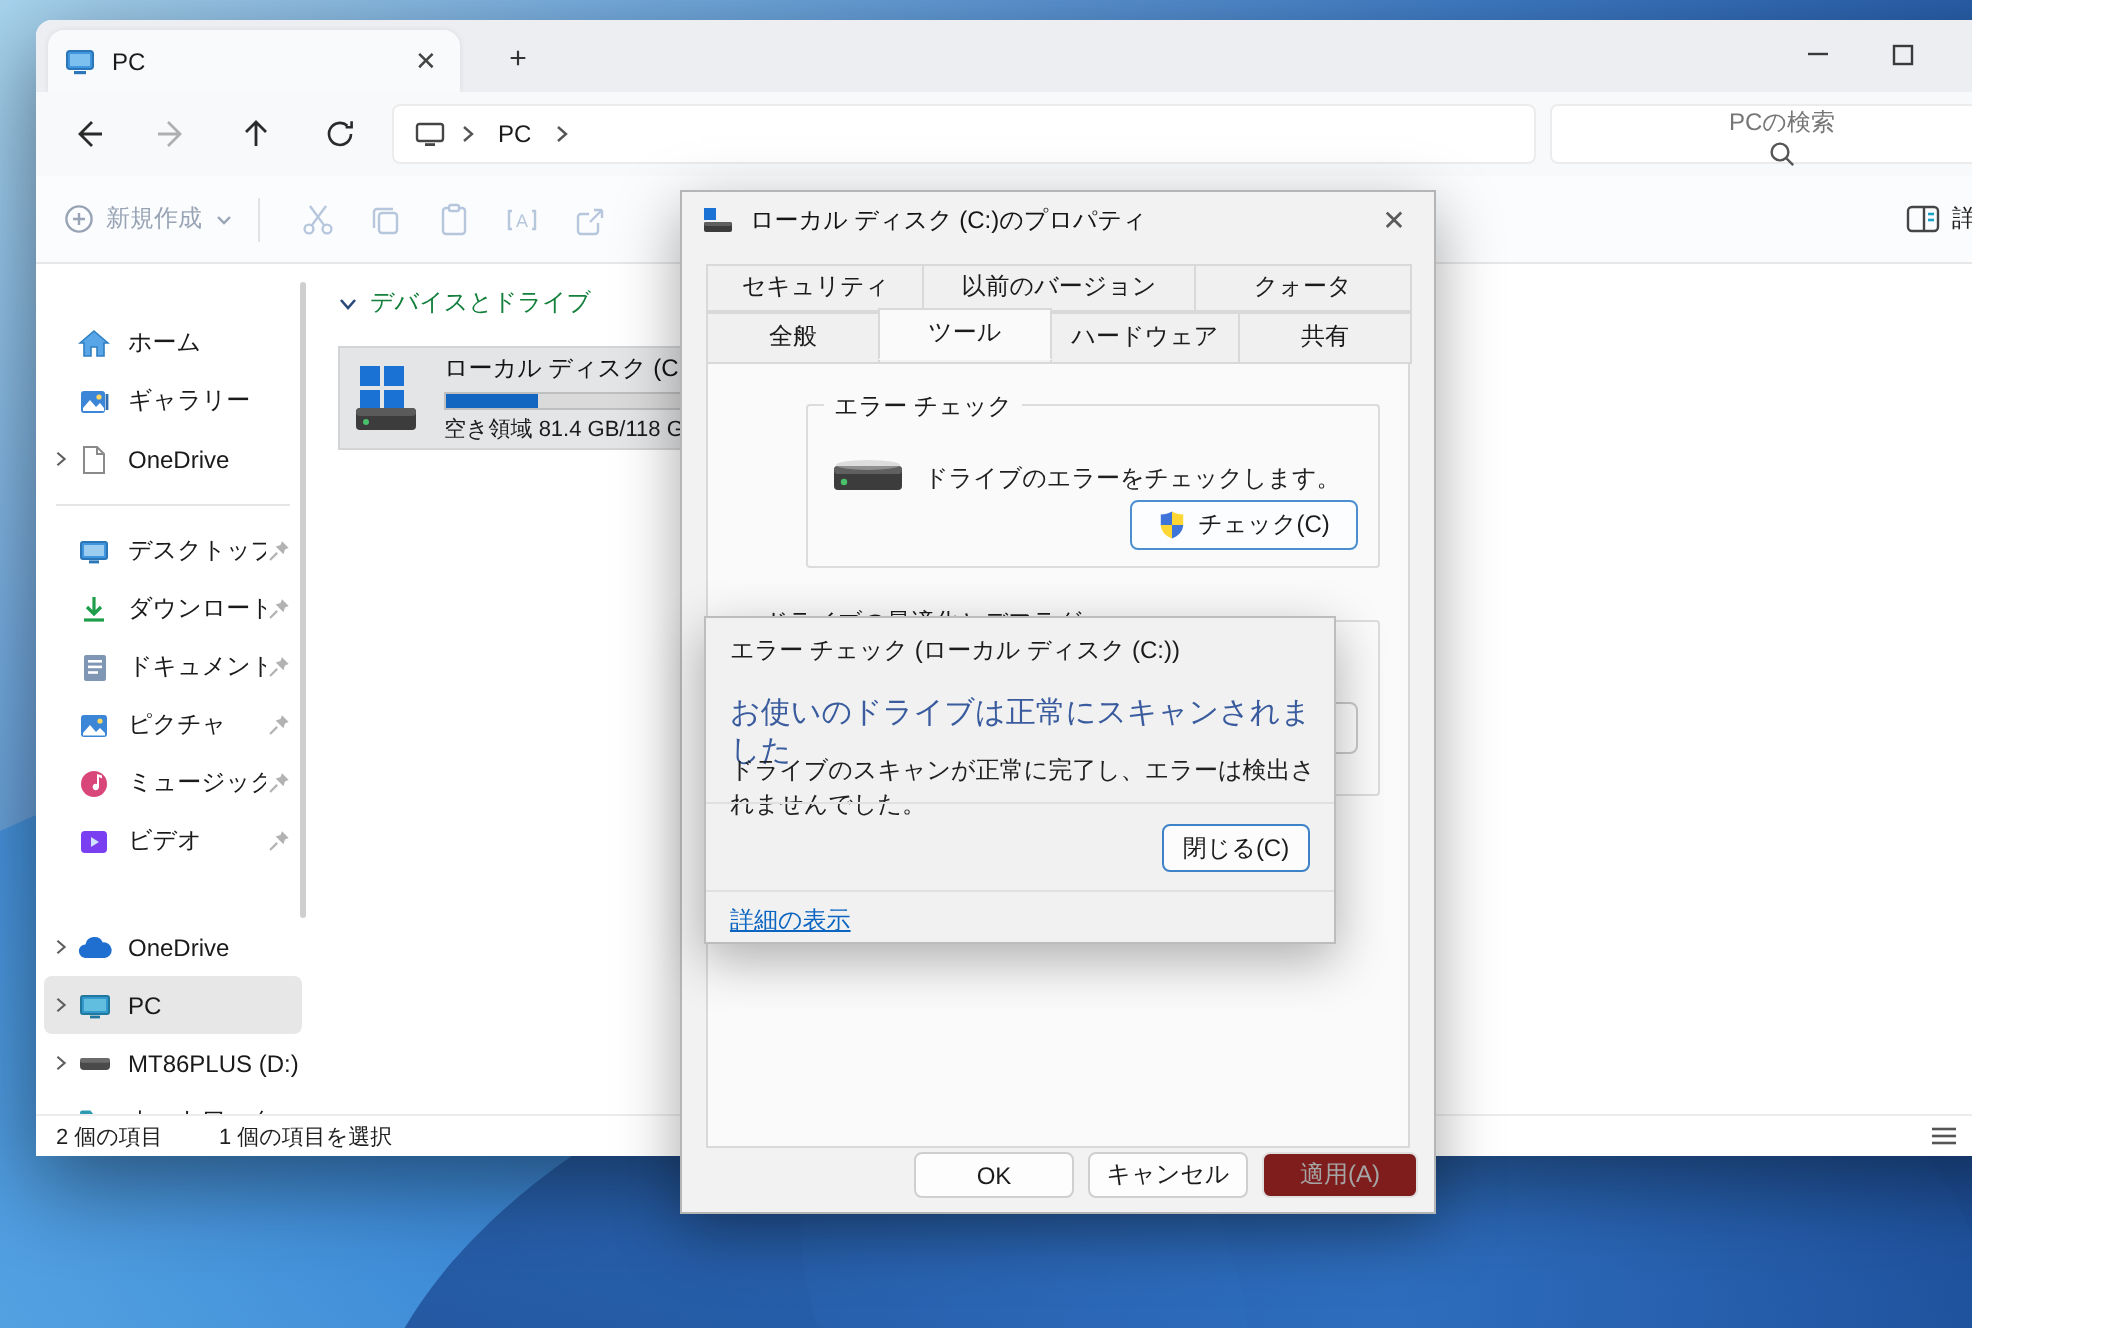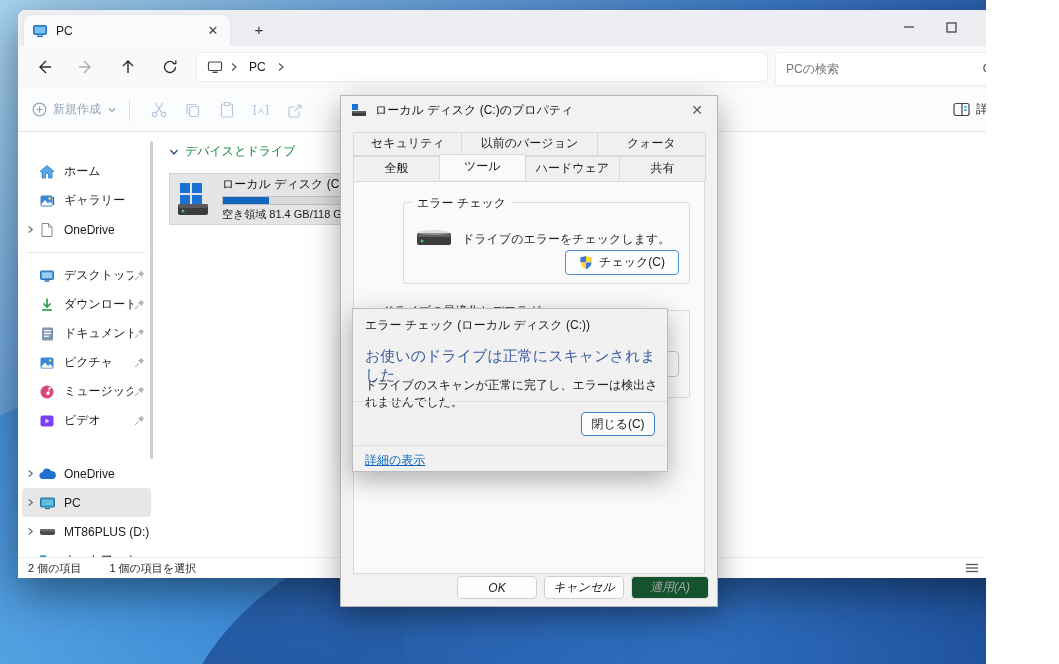--- a/index.html
+++ b/index.html
@@ -31,21 +31,21 @@
   .win-controls { position:absolute; right:2px; top:0; height:34px; display:flex; }
   .win-btn { width:42px; height:34px; display:flex; align-items:center; justify-content:center; color:#3a3a3a; font-size:13px; }
 
   .navbar { position:relative; height:42px; background:#f7f9fa; display:flex; align-items:center; }
   .nav-btn { width:32px; height:32px; display:flex; align-items:center; justify-content:center; }
   .nav-btn.first { margin-left:10px; }
   .addrbar { position:absolute; left:178px; top:6px; width:572px; height:30px; background:#fff;
     border:1px solid #ececec; border-radius:4px; display:flex; align-items:center; padding:0 10px; gap:6px; }
   .crumb { color:#1b1b1b; padding:0 4px; }
   .searchbox { position:absolute; left:757px; top:6px; width:232px; height:30px; background:#fff;
-    border:1px solid #ececec; border-radius:4px; display:flex; align-items:center; padding:16px 10px; }
+    border:1px solid #ececec; border-radius:4px; display:flex; align-items:center; padding:0 10px;flex-direction:column; }
   .searchbox .ph { flex:1; color:#767676; }
 
   .toolbar { position:relative; height:44px; background:#fbfcfd; border-bottom:1px solid #e7e7e7;
     display:flex; align-items:center; }
   .tb-new { display:flex; align-items:center; gap:6px; margin-left:14px; color:#98a4b5; }
   .tb-sep { width:1px; height:22px; background:#e2e2e2; margin:0 12px; }
   .tb-ic { width:34px; height:32px; display:flex; align-items:center; justify-content:center; opacity:.55; }
   .tb-details { position:absolute; right:16px; display:flex; align-items:center; gap:6px; color:#1f1f1f; }
 
   .workarea { position:absolute; top:123px; bottom:21px; left:0; right:0; display:flex; background:#fff; }
@@ -98,22 +98,22 @@
   .gb-err .hdd { position:absolute; left:12px; top:24px; }
   .btn-check { position:absolute; right:10px; bottom:8px; width:114px; height:25px; background:#fbfdff;
     border:1px solid #4c8fd0; border-radius:4px; display:flex; align-items:center; justify-content:center;
     gap:6px; font-size:12px; color:#1b1b1b; }
   .gb-defrag { top:128px; height:88px; }
   .btn-partial { position:absolute; right:10px; top:40px; width:90px; height:26px; background:#fdfdfd;
     border:1px solid #c9c9c9; border-radius:4px; }
   .props-footer { position:absolute; left:0; right:0; bottom:0; height:37px; display:flex;
     align-items:center; justify-content:flex-end; gap:7px; padding-right:8px; }
   .btn { width:80px; height:23px; background:#fdfdfd; border:1px solid #cfcfcf; border-radius:4px;
-    font-size:12px; color:#1b1b1b; display:flex; align-items:center; justify-content:center;font-style:italic; }
-  .btn.disabled { color:#a5a5a5; border-color:#e0e0e0; background:#14532d; }
+    font-size:12px; color:#1b1b1b; display:flex; align-items:center; justify-content:center; }
+  .btn.disabled { color:#a5a5a5; border-color:#e0e0e0; background:#7f1d1d; }
 
   
   .scan { position:absolute; left:352px; top:308px; width:316px; height:164px; background:#f1f1f1;
     border:1px solid #bdbdbd; box-shadow:0 8px 24px rgba(0,0,0,.3); }
   .scan-title { position:absolute; left:12px; top:8px; font-size:12px; color:#1b1b1b; }
   .scan-heading { position:absolute; left:12px; top:38px; font-size:15px; color:#3a5c9e; }
   .scan-body { position:absolute; left:12px; top:68px; font-size:12px; color:#202020; }
   .scan-div1 { position:absolute; left:0; right:0; top:92px; height:1px; background:#e0e0e0; }
   .btn-close-scan { position:absolute; right:12px; top:103px; width:74px; height:24px; background:#fcfcfc;
     border:1px solid #3e82c8; border-radius:4px; font-size:12px; color:#1b1b1b;

